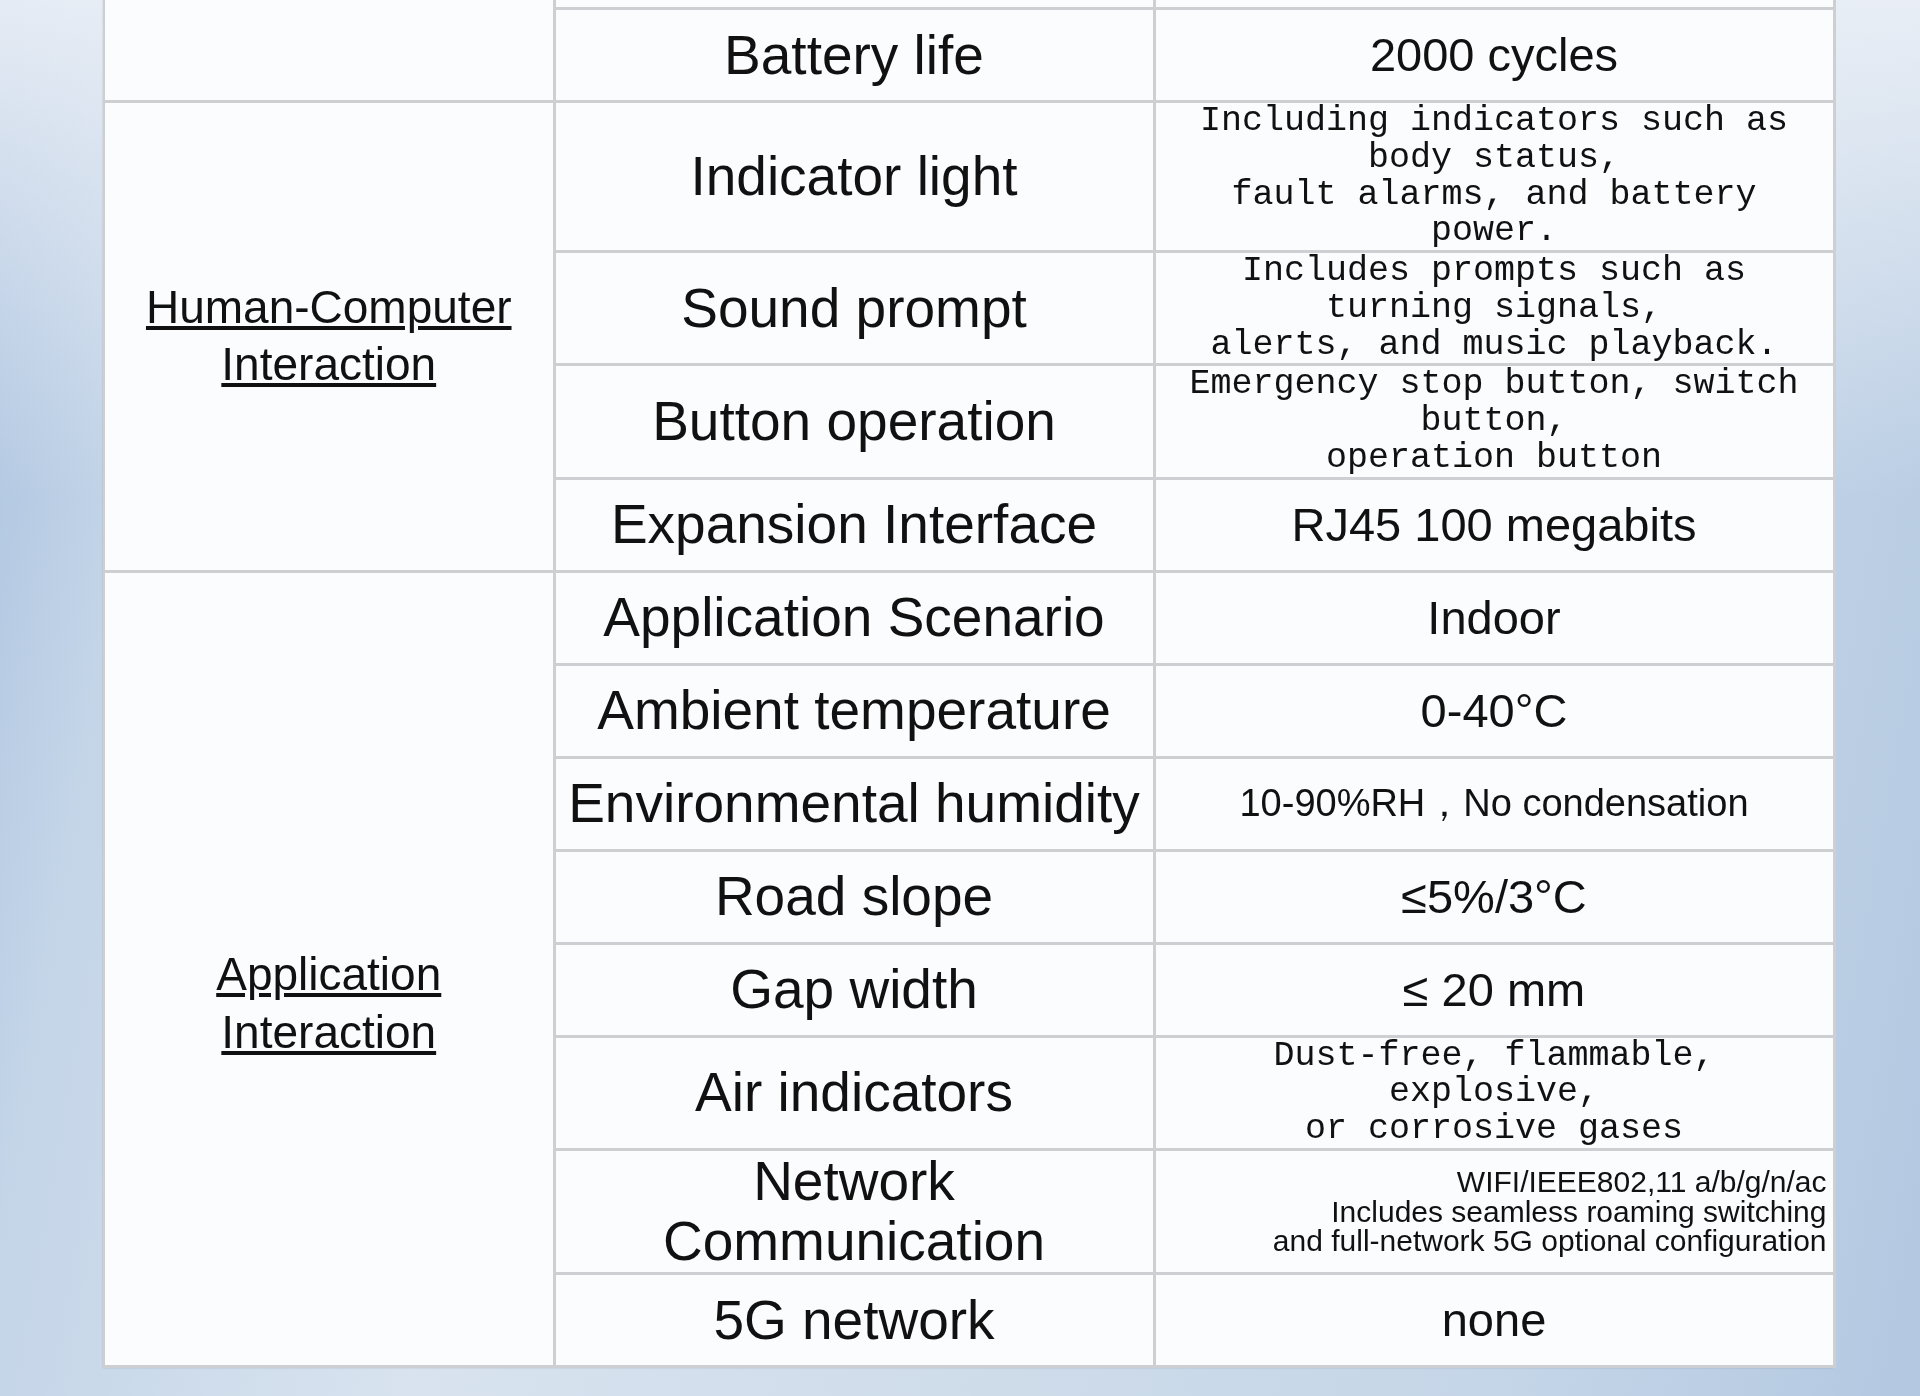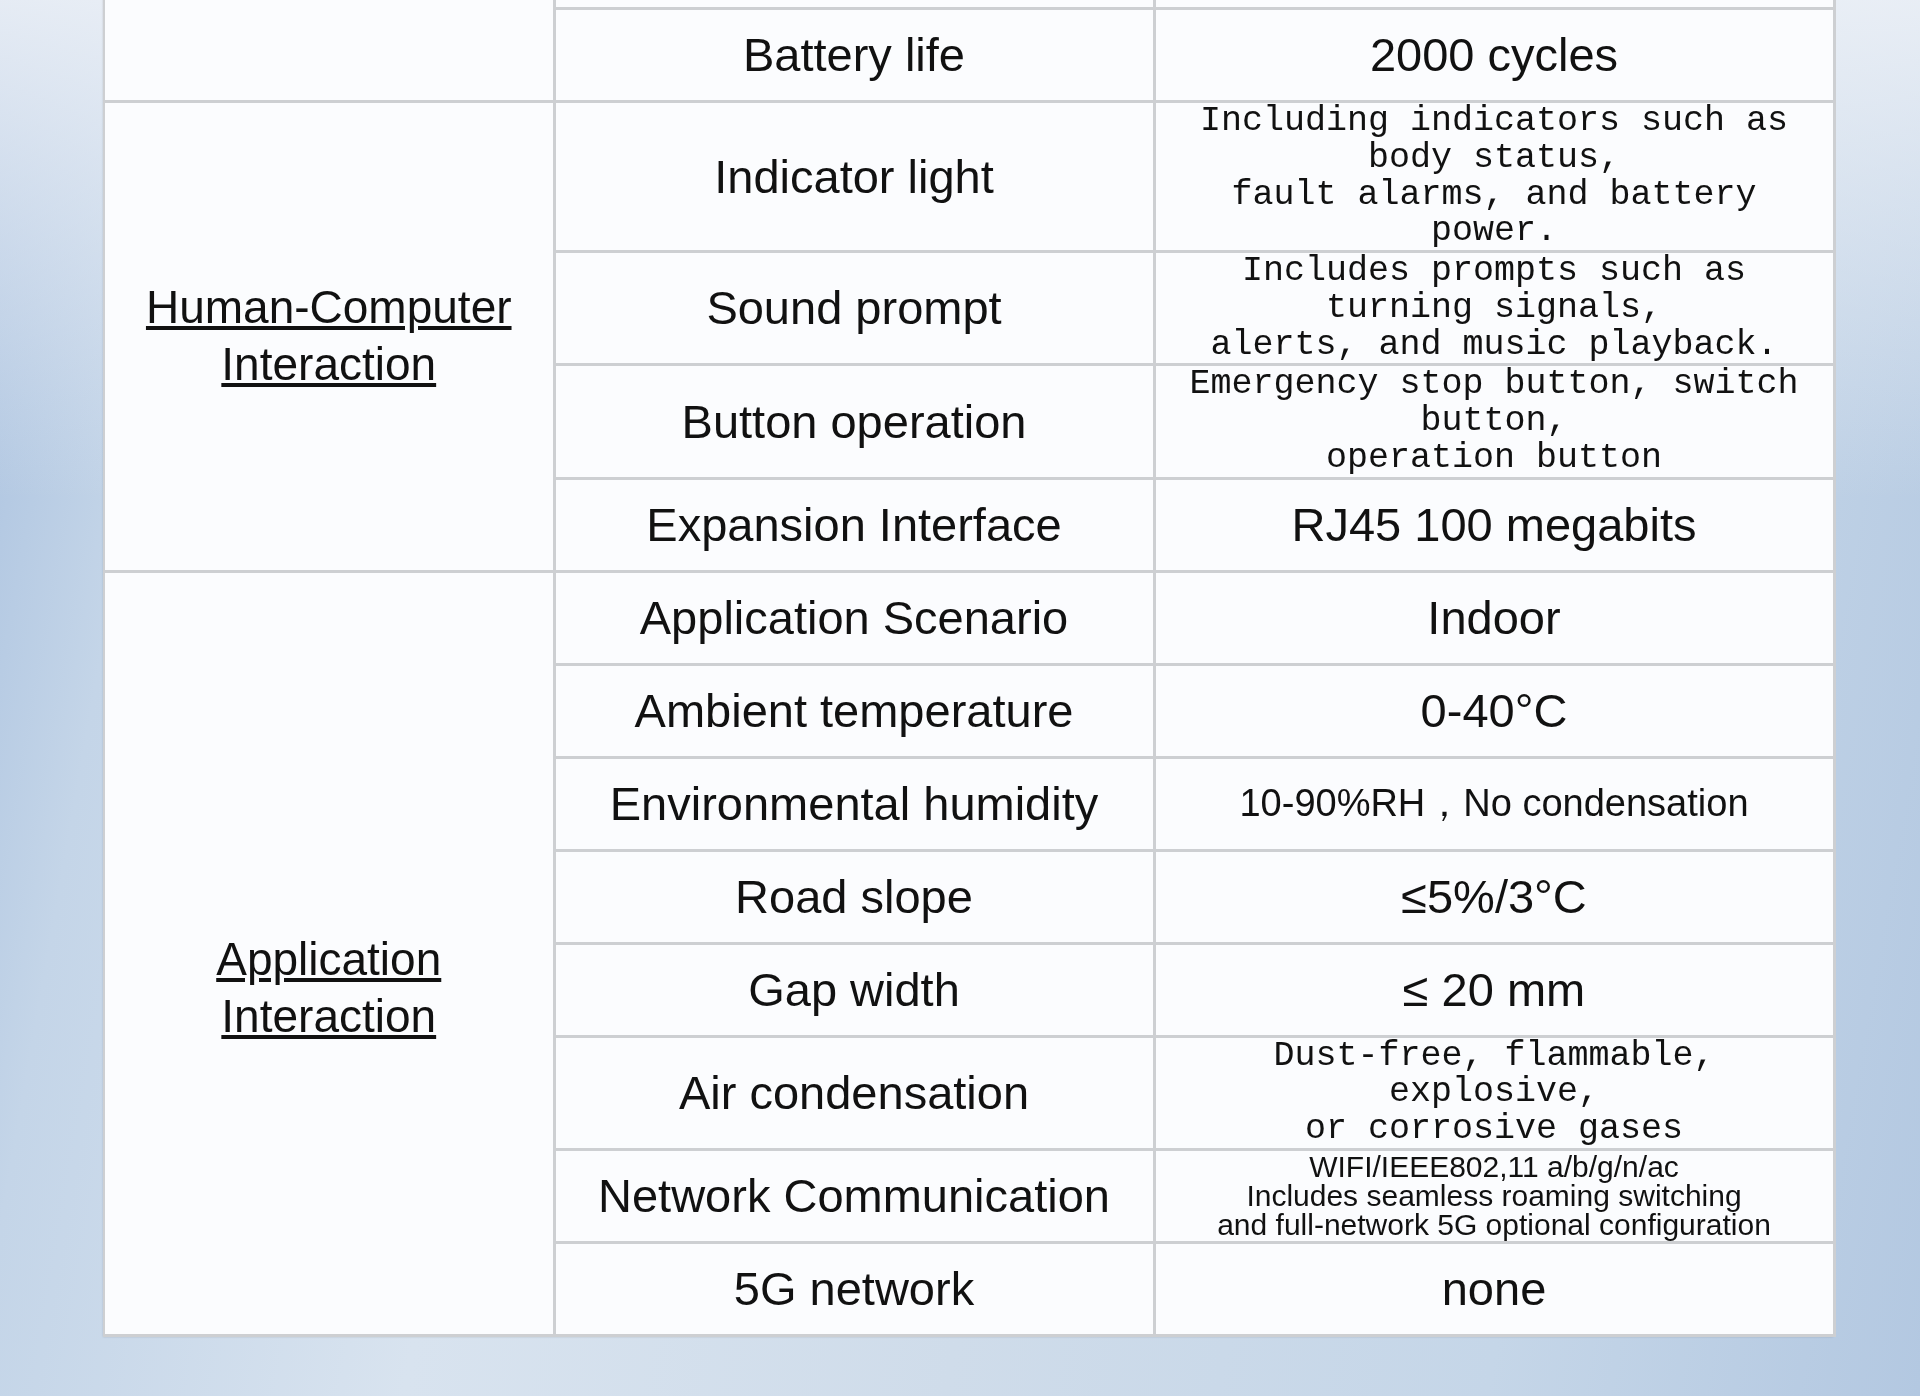--- a/index.html
+++ b/index.html
@@ -18,24 +18,24 @@
     background: #fbfcfe;
     box-shadow: 0 0 2px rgba(0,0,0,0.15);
   }
   table { border-collapse: collapse; width: 100%; table-layout: fixed; }
   td {
     border: 3px solid #cdcfd2; text-align: center; vertical-align: middle;
     height: 90px; padding: 0 6px; line-height: 1.1;
   }
   col.c1 { width: 450px; } col.c2 { width: 600px; } col.c3 { width: 680px; }
   .cat { font-size: 46px; line-height: 1.25; text-decoration: underline; }
-  .name { font-size: 47px; }
+  .name { font-size: 55px; }
   .val { font-size: 47px; margin-left: 36px; }
   .val.small { font-size: 35px; line-height: 1.05; font-family: Liberation Mono, monospace; }
-  .val.xsmall { font-size: 30px; line-height: 0.98; }
+  .val.xsmall { font-size: 30px; line-height: 0.98; text-align: right; }
   .val .line { display: block; }
   table tr td:first-child { border-left: 2px solid #cdcfd2; }
 </style>
 </head>
 <body>
 
 <div class="bg-top"></div>
 
 <div class="table">
   <table>
@@ -104,21 +104,21 @@
       </tr>
       <tr>
         <td class="name">Road slope</td>
         <td class="val">≤5%/3°C</td>
       </tr>
       <tr>
         <td class="name">Gap width</td>
         <td class="val">≤ 20 mm</td>
       </tr>
       <tr>
-        <td class="name">Air condensation</td>
+        <td class="name">Air indicators</td>
         <td class="val small">
           <span class="line">Dust-free, flammable, explosive,</span>
           <span class="line">or corrosive gases</span>
         </td>
       </tr>
       <tr>
         <td class="name">Network Communication</td>
         <td class="val xsmall">
           <span class="line">WIFI/IEEE802,11 a/b/g/n/ac</span>
           <span class="line">Includes seamless roaming switching</span>

